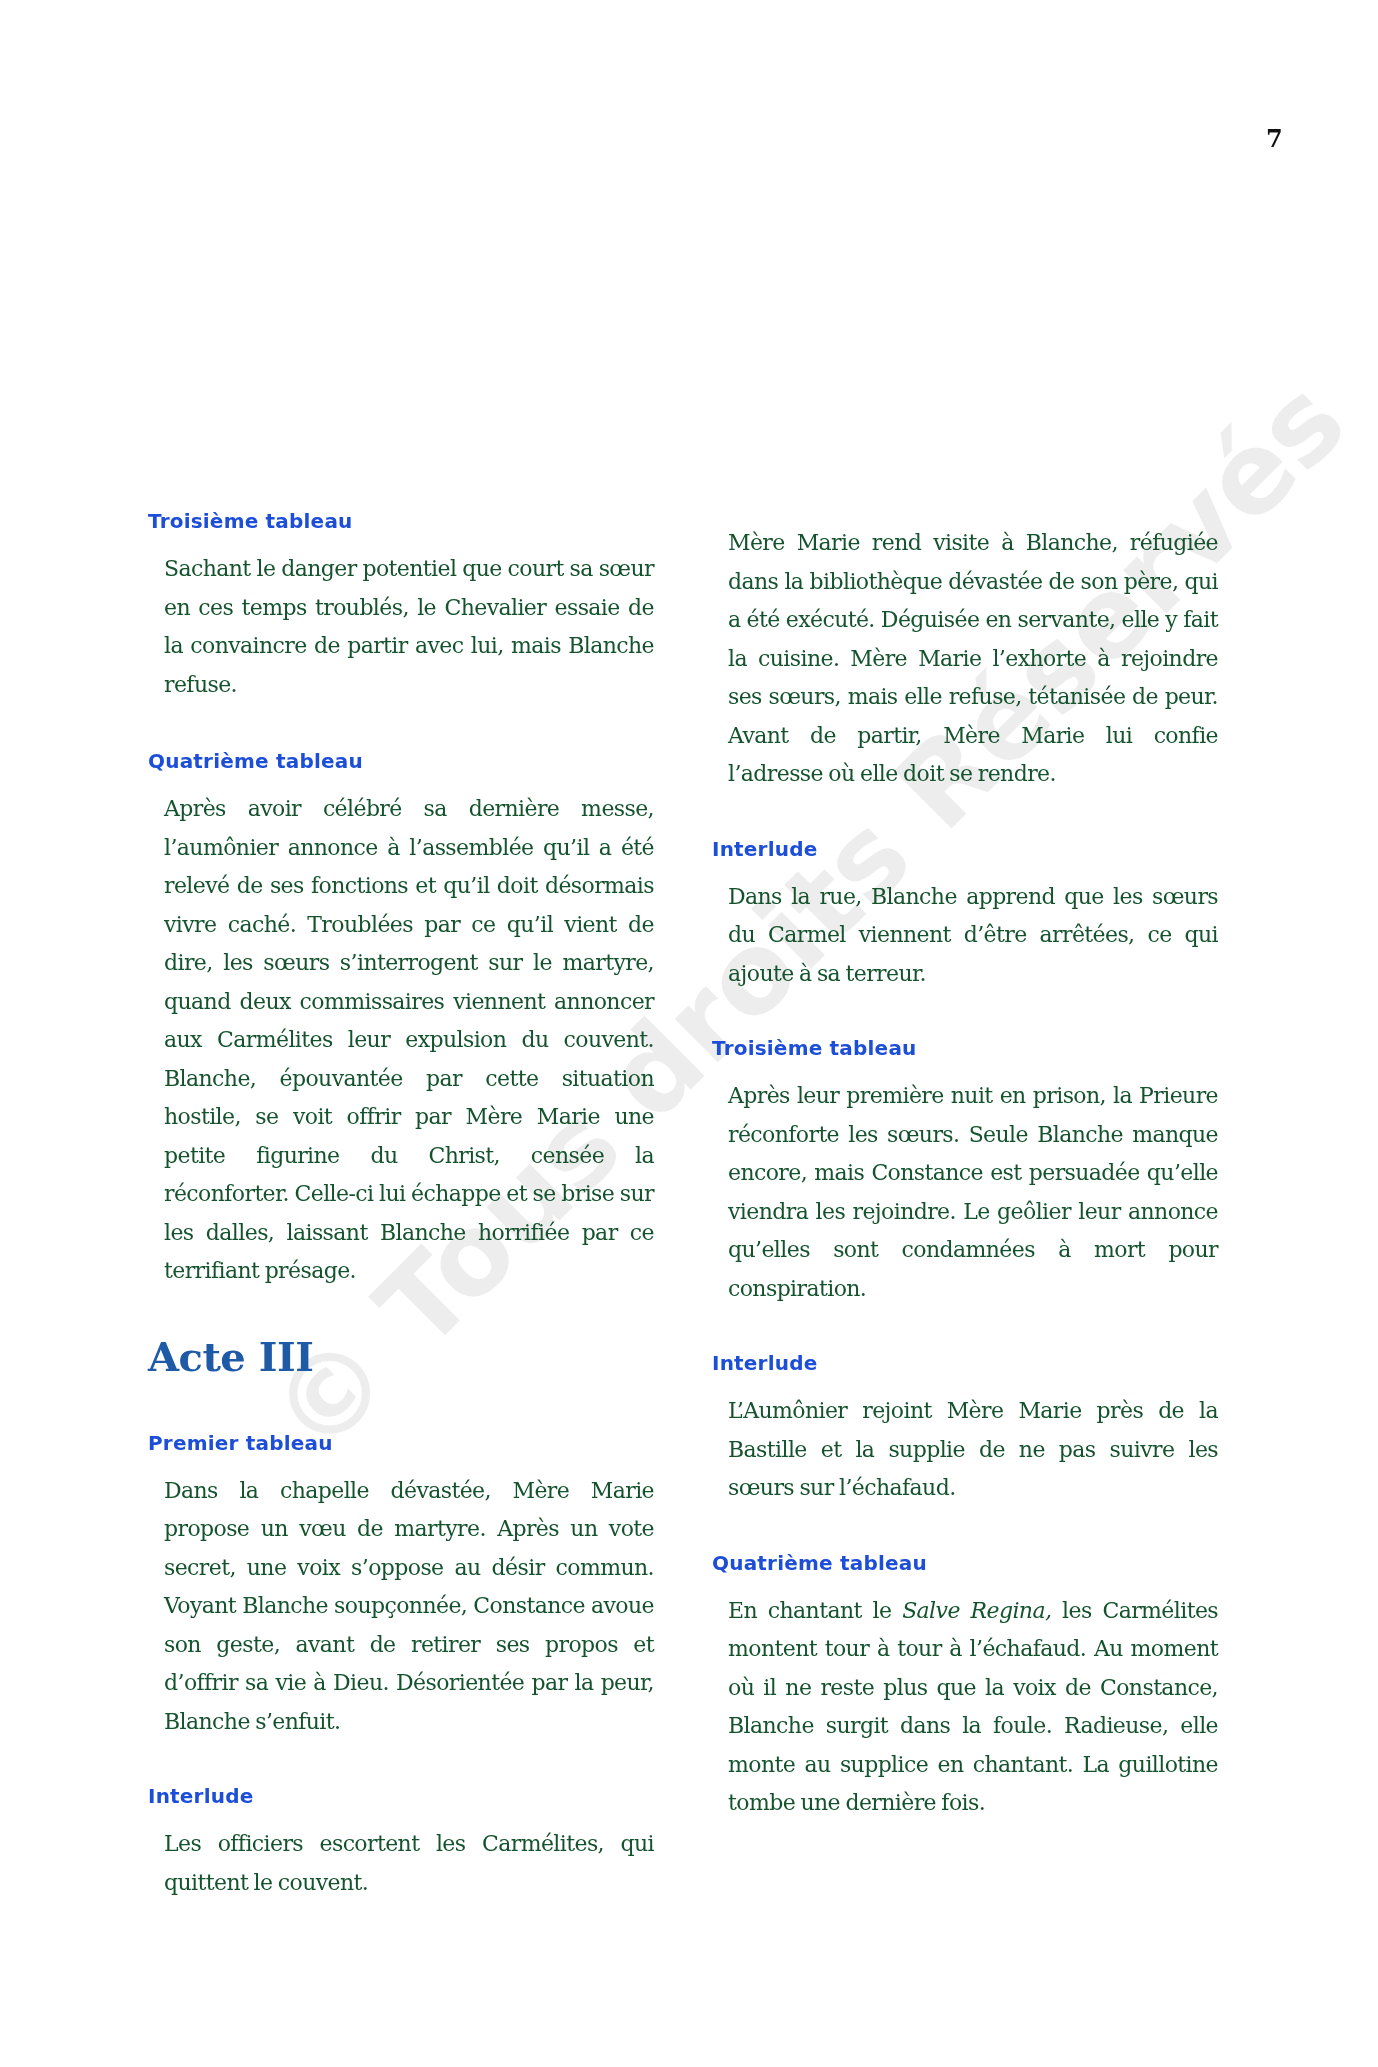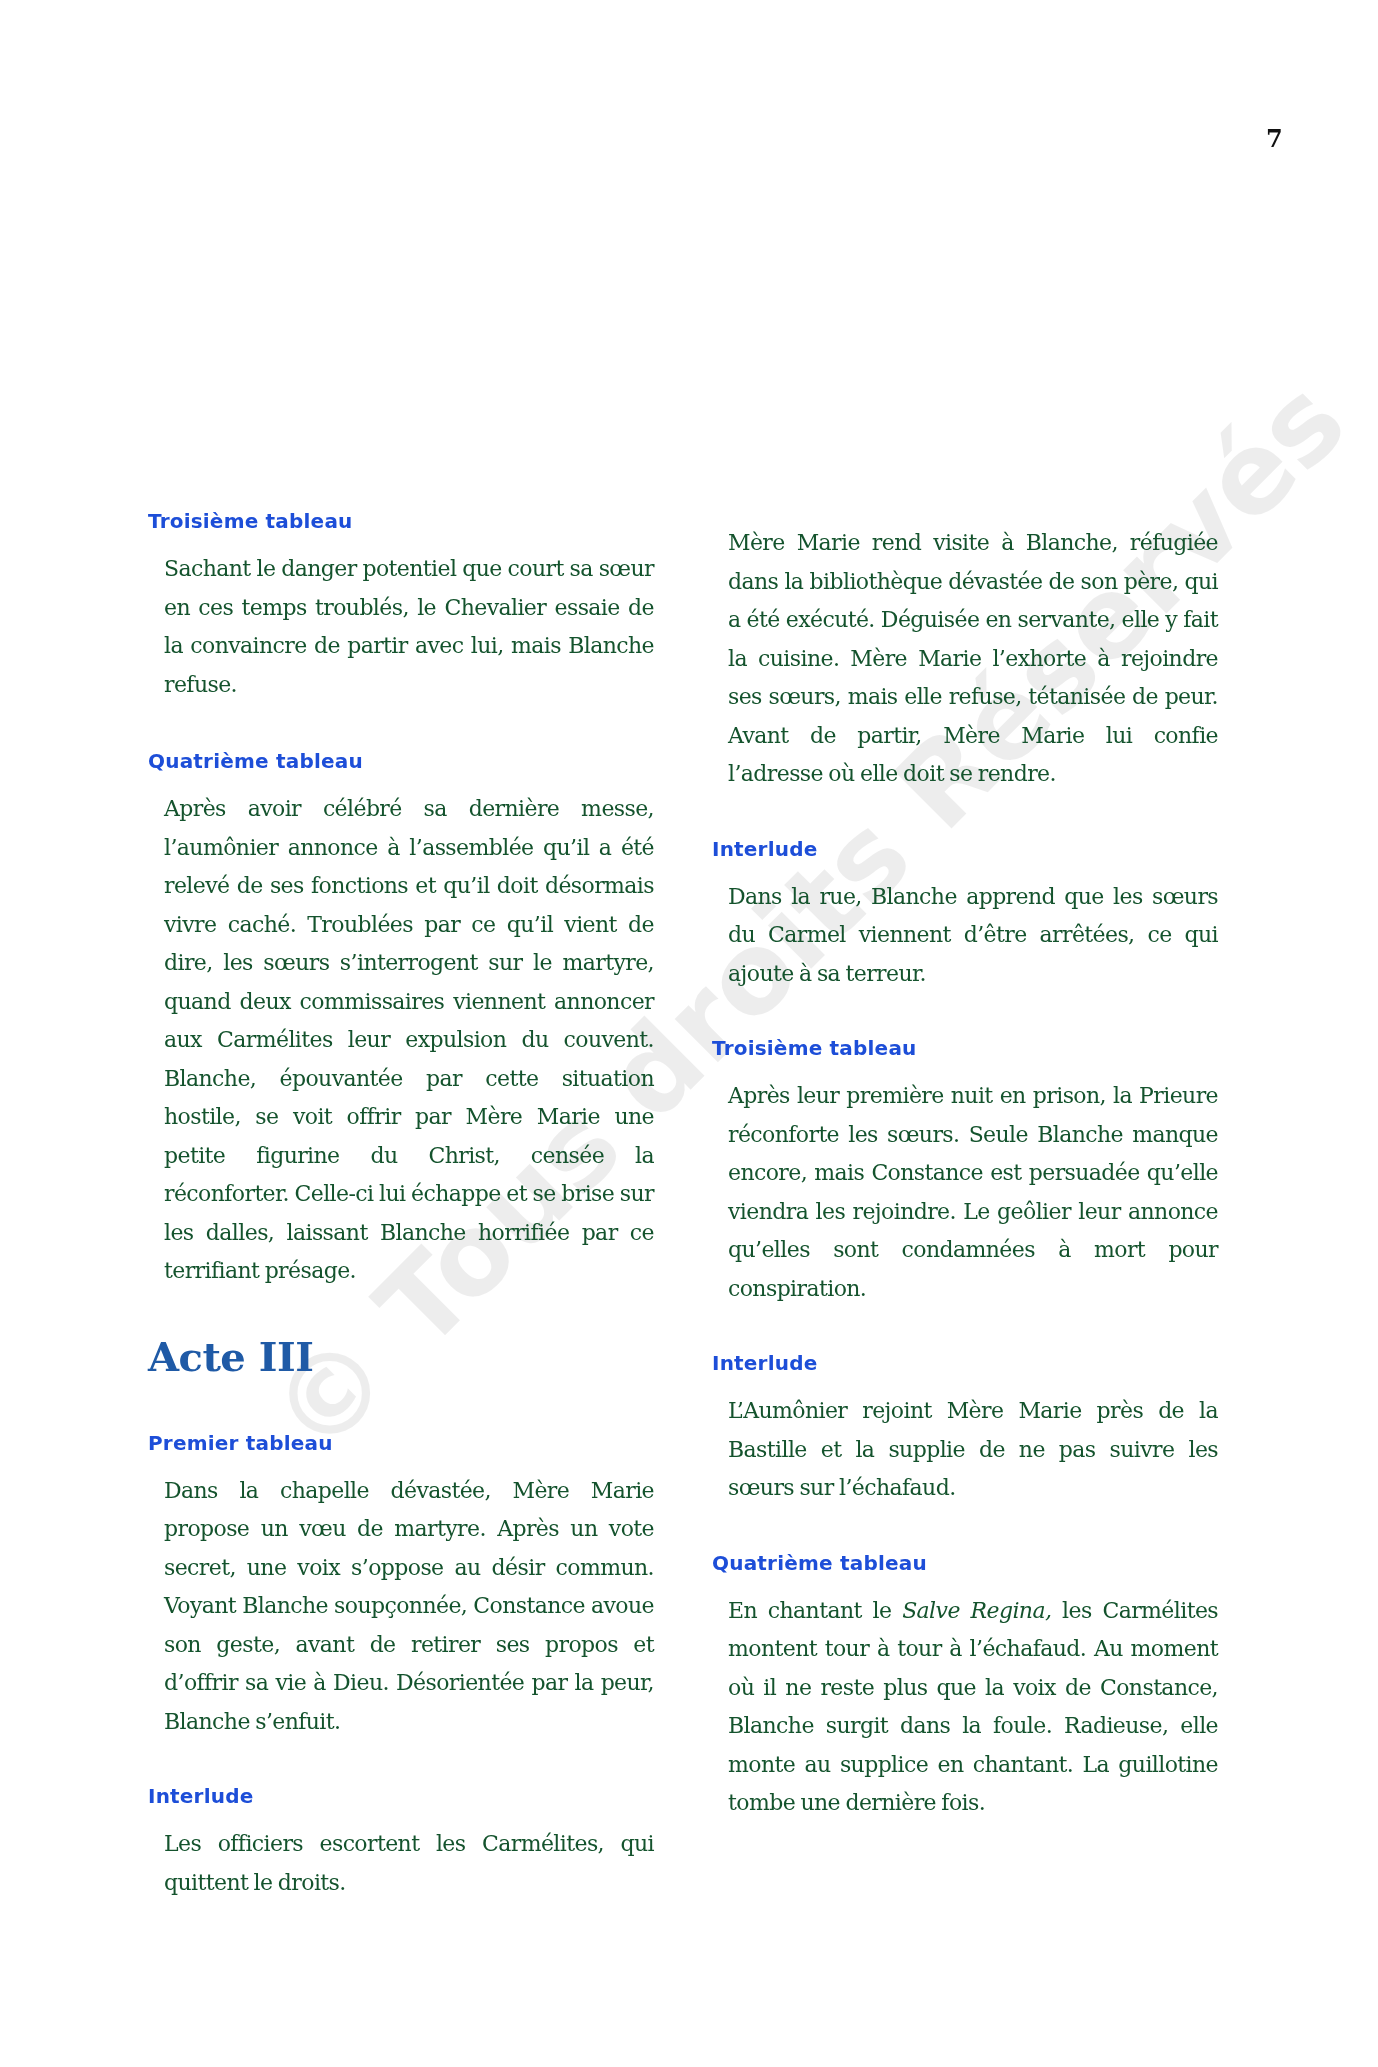--- a/index.html
+++ b/index.html
@@ -49,21 +49,21 @@
     <div class="section-heading">Quatrième tableau</div>
     <p class="section-body">Après avoir célébré sa dernière messe, l’aumônier annonce à l’assemblée qu’il a été relevé de ses fonctions et qu’il doit désormais vivre caché. Troublées par ce qu’il vient de dire, les sœurs s’interrogent sur le martyre, quand deux commissaires viennent annoncer aux Carmélites leur expulsion du couvent. Blanche, épouvantée par cette situation hostile, se voit offrir par Mère Marie une petite figurine du Christ, censée la réconforter. Celle-ci lui échappe et se brise sur les dalles, laissant Blanche horrifiée par ce terrifiant présage.</p>
   </div>
   <div class="act-title">Acte III</div>
   <div class="section">
     <div class="section-heading">Premier tableau</div>
     <p class="section-body">Dans la chapelle dévastée, Mère Marie propose un vœu de martyre. Après un vote secret, une voix s’oppose au désir commun. Voyant Blanche soupçonnée, Constance avoue son geste, avant de retirer ses propos et d’offrir sa vie à Dieu. Désorientée par la peur, Blanche s’enfuit.</p>
   </div>
   <div class="section">
     <div class="section-heading">Interlude</div>
-    <p class="section-body">Les officiers escortent les Carmélites, qui quittent le droits.</p>
+    <p class="section-body">Les officiers escortent les Carmélites, qui quittent le couvent.</p>
   </div>
 </div>
 
 <div class="column col-right">
   <div class="section">
     <p class="section-body">Mère Marie rend visite à Blanche, réfugiée dans la bibliothèque dévastée de son père, qui a été exécuté. Déguisée en servante, elle y fait la cuisine. Mère Marie l’exhorte à rejoindre ses sœurs, mais elle refuse, tétanisée de peur. Avant de partir, Mère Marie lui confie l’adresse où elle doit se rendre.</p>
   </div>
   <div class="section">
     <div class="section-heading">Interlude</div>
     <p class="section-body">Dans la rue, Blanche apprend que les sœurs du Carmel viennent d’être arrêtées, ce qui ajoute à sa terreur.</p>

